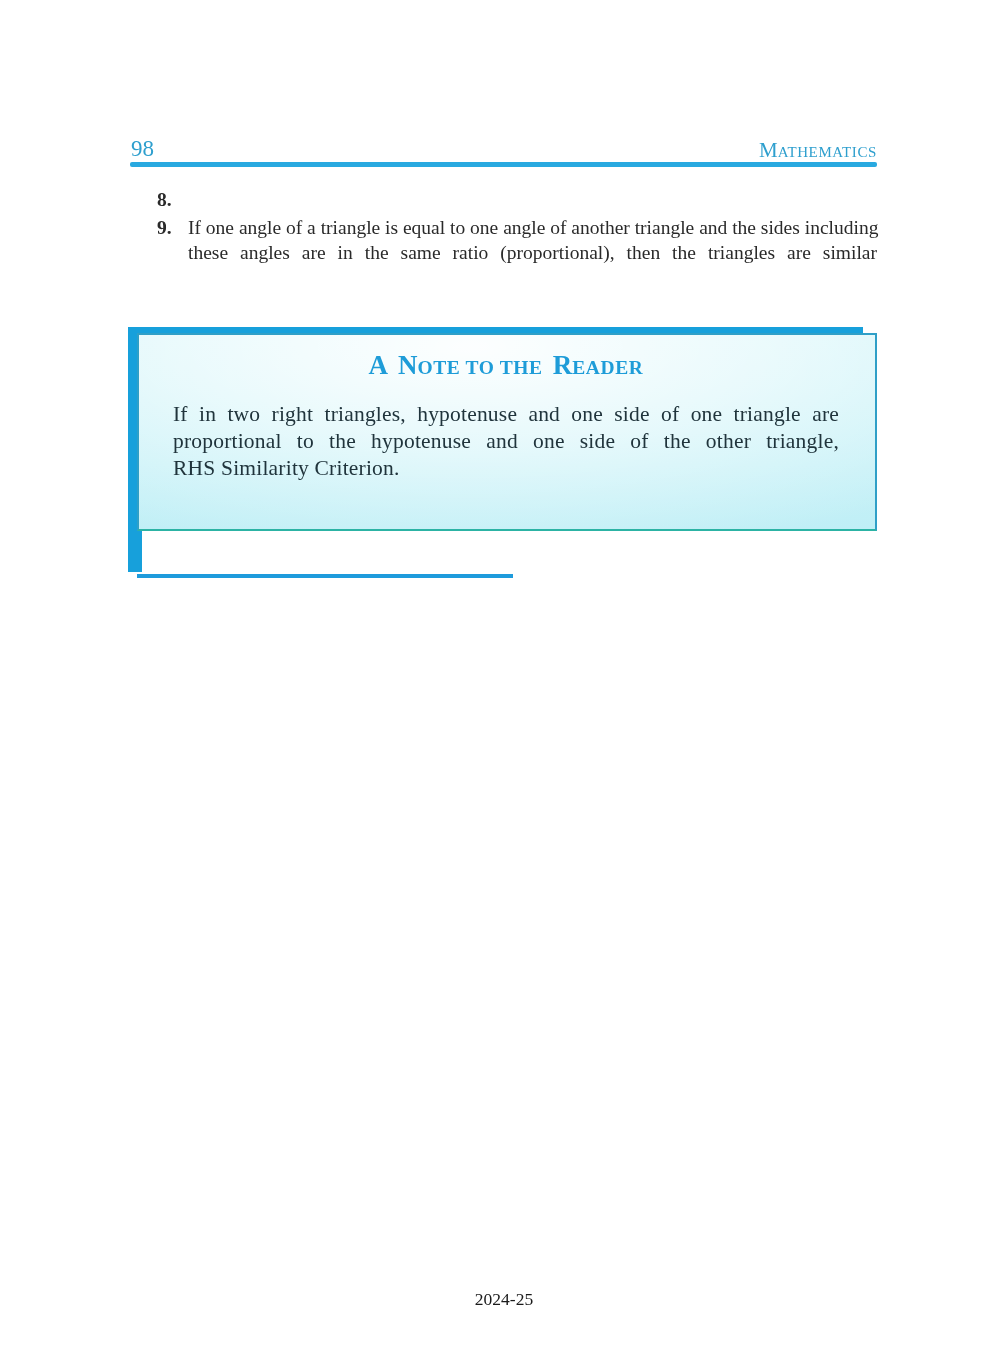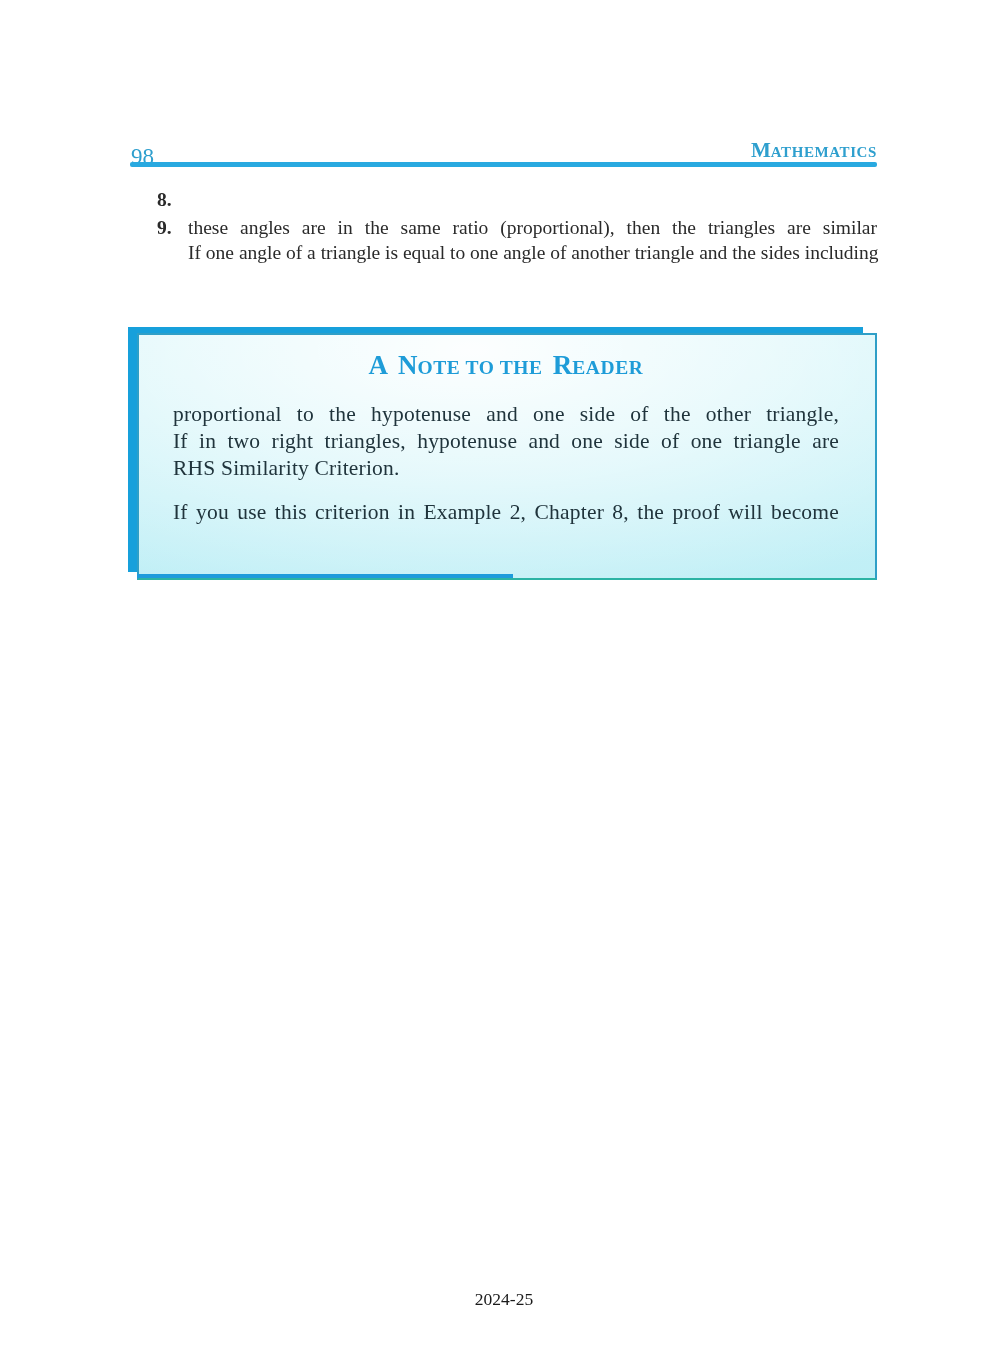--- a/index.html
+++ b/index.html
@@ -6,26 +6,26 @@
   .page{
     position:relative;
     width:1008px;height:1363px;
     background:#ffffff;
     font-family:"Liberation Serif", serif;
     overflow:hidden;
   }
 
   
   .hdr-pageno{
-    position:absolute;left:131px;top:144px;
+    position:absolute;left:131px;top:136px;
     font-size:23px;color:#2E9FCE;
   }
   .hdr-subject{
     position:absolute;right:131px;top:138px;
-    color:#2E9FCE;white-space:nowrap;font-weight:bold;
+    color:#2E9FCE;white-space:nowrap;
   }
   .hdr-subject .cap{font-size:21px;}
   .hdr-subject .rest{font-size:15px;letter-spacing:0.6px;}
   .hdr-rule{
     position:absolute;left:130px;top:162px;
     width:747px;height:5px;
     background:#29A9E0;border-radius:2px;
   }
 
   
@@ -45,21 +45,21 @@
   }
   .nb-bar-top{
     position:absolute;left:0;top:0;width:735px;height:12px;
     background:#17A0DB;
   }
   .nb-bar-left{
     position:absolute;left:0;top:0;width:14px;height:245px;
     background:#17A0DB;
   }
   .nb-panel{
-    position:absolute;left:9px;top:6px;width:740px;height:247px;
+    position:absolute;left:9px;top:6px;width:740px;height:198px;
     box-sizing:border-box;
     border:2px solid #2F9FC7;
     border-bottom-color:#2CB3A4;
     background:
       radial-gradient(130% 160% at 45% 6%,
         rgba(255,255,255,0.95) 0%,
         rgba(255,255,255,0.55) 32%,
         rgba(255,255,255,0.0) 68%),
       linear-gradient(#D2F5F9, #C0EFF6);
     padding:13px 36px 16px 34px;
@@ -104,42 +104,41 @@
 
     <div class="li">
       <div class="li-num">8.</div>
       <div class="li-body">
       </div>
     </div>
 
     <div class="li">
       <div class="li-num">9.</div>
       <div class="li-body">
+        <div class="jl">If one angle of a triangle is equal to one angle of another triangle and the sides including</div>
         <div class="jl">these angles are in the same ratio (proportional), then the triangles are similar</div>
-        <div class="jl">If one angle of a triangle is equal to one angle of another triangle and the sides including</div>
       </div>
     </div>
 
   </div>
 
   <div class="notebox">
     <div class="nb-bar-top"></div>
     <div class="nb-bar-left"></div>
 
     <div class="nb-panel">
       <div class="nb-title"><span class="tbig">A</span><span class="tbig tgap">N</span><span class="tsmall">OTE TO THE</span><span class="tbig tgap">R</span><span class="tsmall">EADER</span></div>
 
       <div class="nb-para">
+        <div class="jl">If in two right triangles, hypotenuse and one side of one triangle are</div>
         <div class="jl">proportional to the hypotenuse and one side of the other triangle,</div>
-        <div class="jl">If in two right triangles, hypotenuse and one side of one triangle are</div>
         <div class="ll">RHS Similarity Criterion.</div>
       </div>
 
       <div class="nb-para">
-        <div class="jl">If you use this criterion in Example 2, Chapter 8, the proof will become</div>
       </div>
     </div>
 
     <div class="nb-bar-bottom"></div>
   </div>
 
   <div class="footer">2024-25</div>
 
 </div>
 

